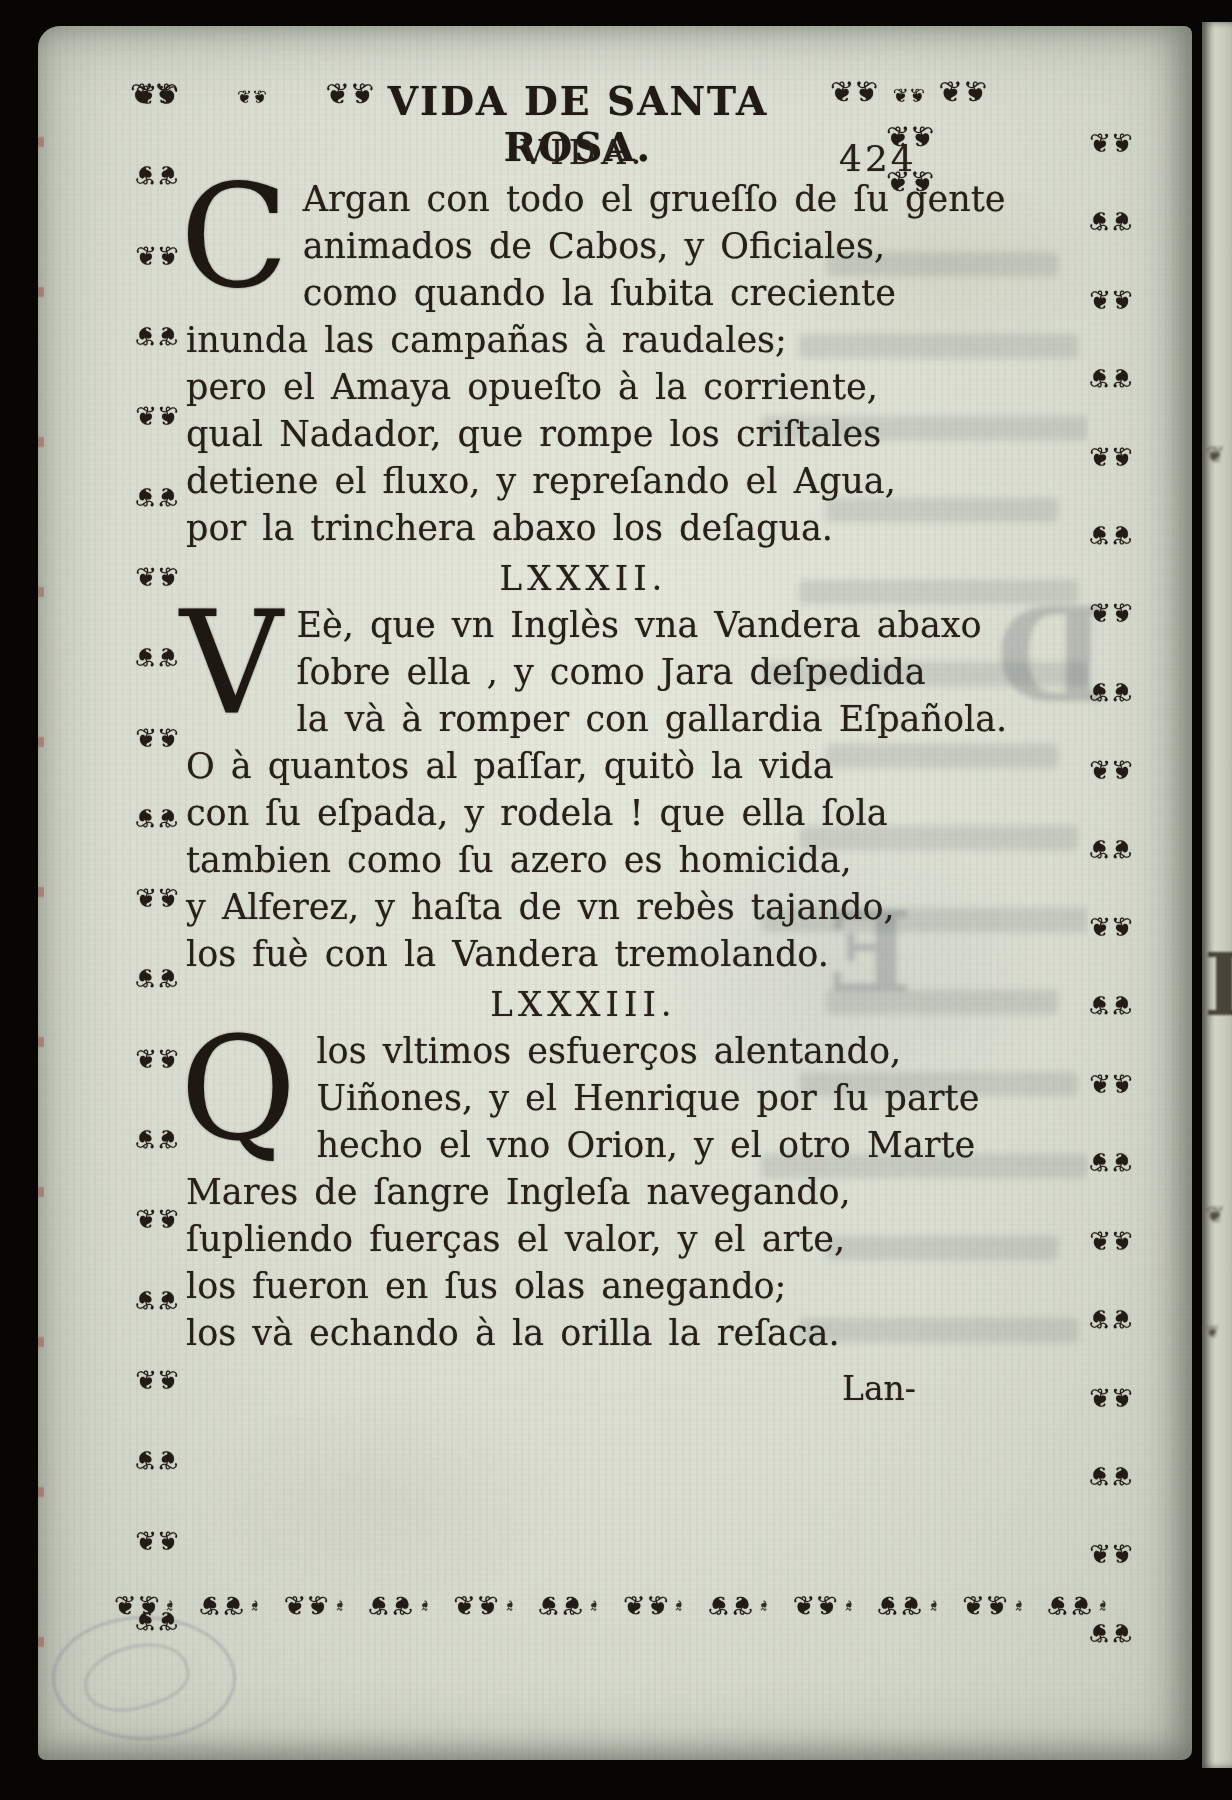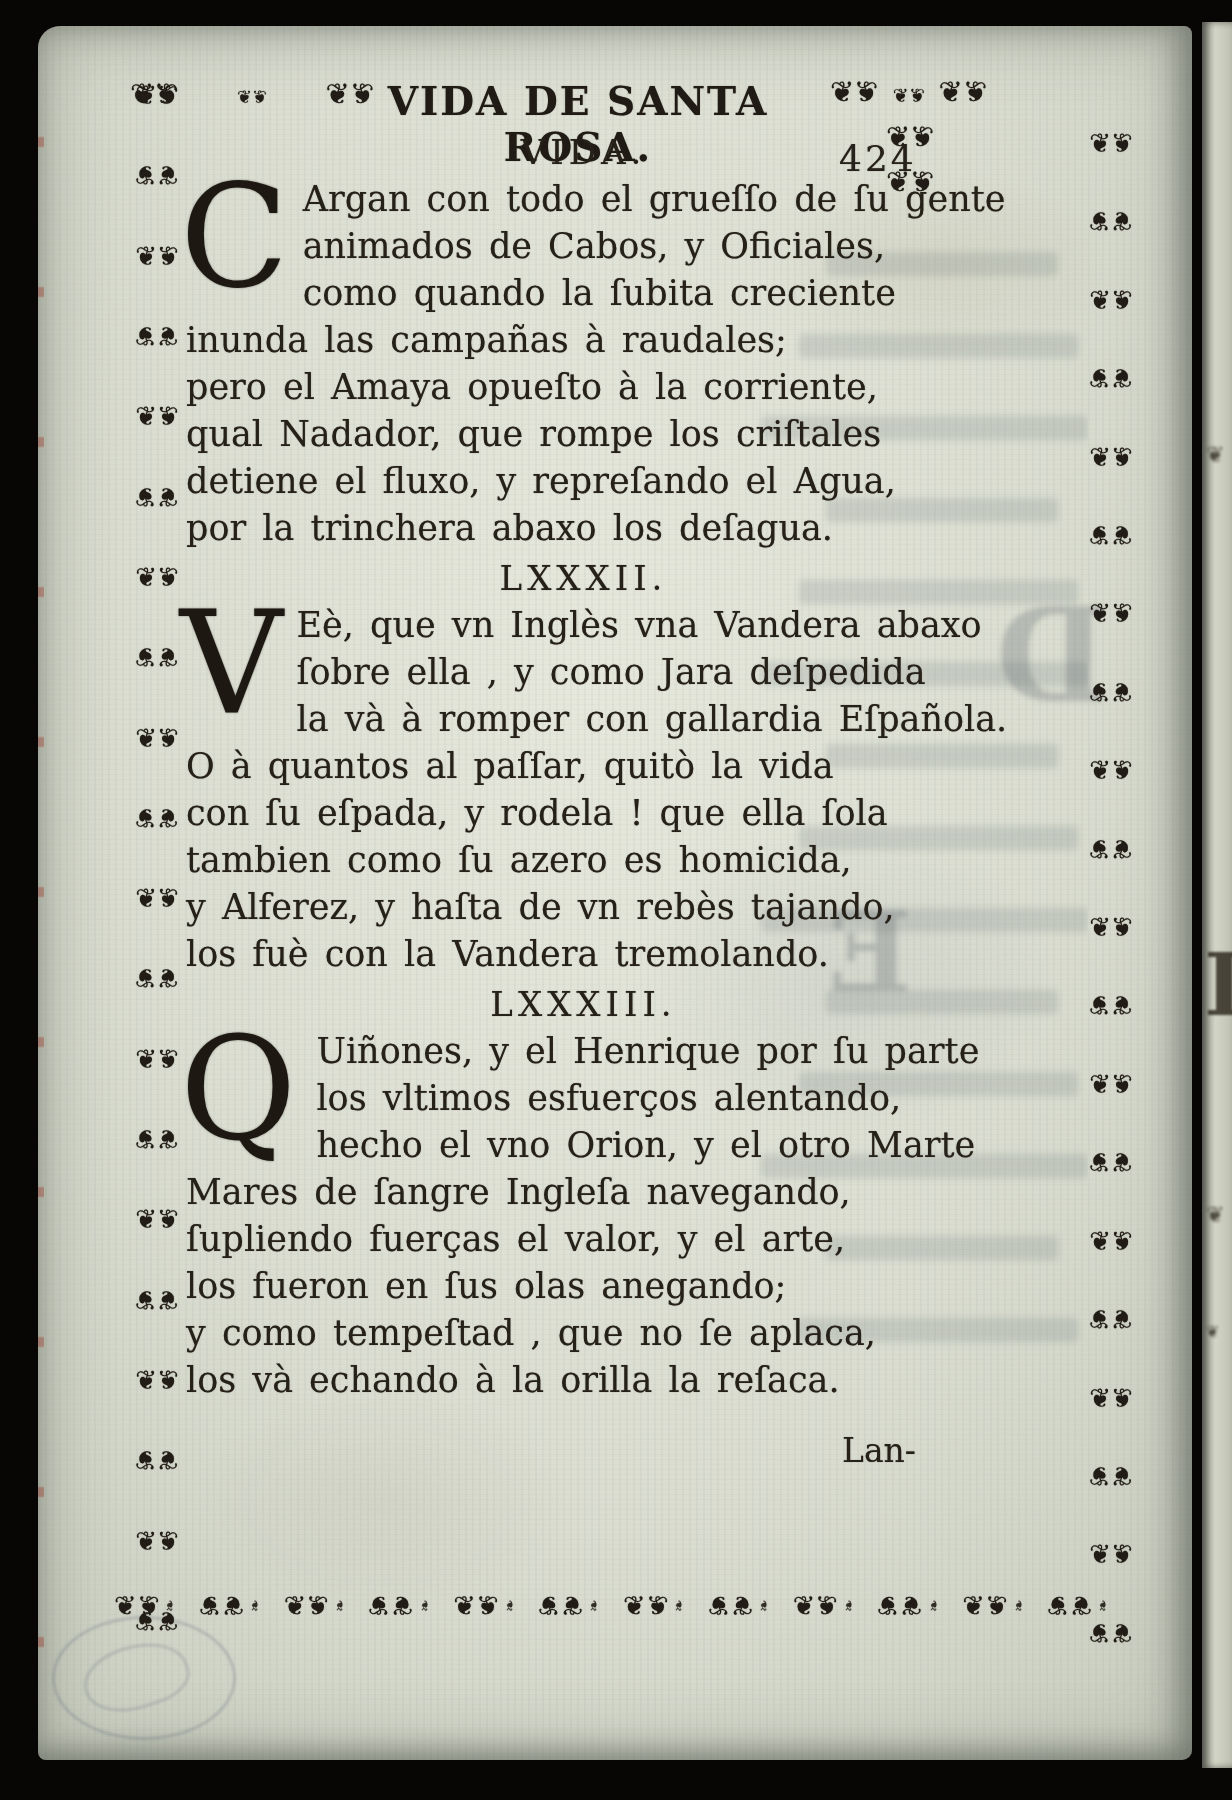--- a/index.html
+++ b/index.html
@@ -58,21 +58,21 @@
            letter-spacing:3px;text-shadow:0 0 1px rgba(30,24,16,.5);}
   .content{position:absolute;left:148px;top:100px;width:935px;z-index:4;color:#262118;}
   .stanza-num{clear:both;text-align:center;margin:6px 140px 4px 0;font-size:34px;
               letter-spacing:5px;text-shadow:0 0 1px rgba(30,24,16,.55);}
   .stanza{font-size:35px;line-height:47px;word-spacing:5px;
           text-shadow:0 0 1px rgba(32,26,18,.5);}
   .stanza .ln{white-space:nowrap;}
   .dropcap{float:left;font-size:142px;line-height:.80;height:94px;overflow:visible;
            margin:4px 14px 0 -6px;color:#1d1812;text-shadow:0 0 2px rgba(25,20,14,.5);}
   .dc-q{margin-right:20px;}
-  .catchword{clear:both;text-align:right;padding-right:205px;margin-top:27px;
+  .catchword{clear:both;text-align:right;padding-right:205px;margin-top:12px;
              font-size:33px;text-shadow:0 0 1px rgba(32,26,18,.5);}
   
   .ghosts{position:absolute;left:620px;top:168px;width:430px;height:1260px;z-index:1;
           display:flex;flex-direction:column;align-items:flex-end;overflow:hidden;}
   .gbar{height:24px;margin-top:58px;filter:blur(3px);background:rgba(88,97,108,.16);
         border-radius:5px;}
   .ghosts .gbar:nth-child(3n){width:76%;}
   .ghosts .gbar:nth-child(3n+1){width:54%;margin-right:30px;}
   .ghosts .gbar:nth-child(3n+2){width:65%;margin-right:10px;}
   .ghost-letter{position:absolute;z-index:1;color:rgba(80,90,102,.26);filter:blur(2.5px);
@@ -503,27 +503,26 @@
         <div class="ln">O à quantos al paſſar, quitò la vida</div>
         <div class="ln">con ſu eſpada, y rodela ! que ella ſola</div>
         <div class="ln">tambien como ſu azero es homicida,</div>
         <div class="ln">y Alferez, y haſta de vn rebès tajando,</div>
         <div class="ln">los fuè con la Vandera tremolando.</div>
       </div>
 
       <div class="stanza-num">LXXXIII.</div>
       <div class="stanza">
         <span class="dropcap dc-q">Q</span>
+        <div class="ln">los vltimos esfuerços alentando,</div>
         <div class="ln">Uiñones, y el Henrique por ſu parte</div>
-        <div class="ln">los vltimos esfuerços alentando,</div>
         <div class="ln">hecho el vno Orion, y el otro Marte</div>
         <div class="ln">Mares de ſangre Ingleſa navegando,</div>
         <div class="ln">ſupliendo fuerças el valor, y el arte,</div>
         <div class="ln">los fueron en ſus olas anegando;</div>
-        <div class="ln">y como tempeſtad , que no ſe aplaca,</div>
         <div class="ln">los và echando à la orilla la reſaca.</div>
       </div>
 
       <div class="catchword">Lan-</div>
     </div>
   </div>
 
   <div class="sliver">
     <span class="mark mk1">❦</span>
     <span class="bigletter">D</span>

